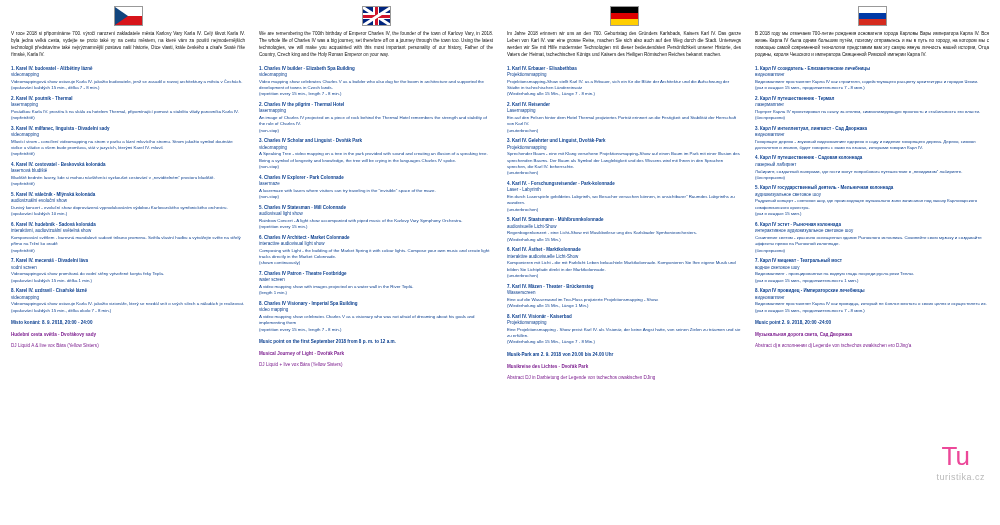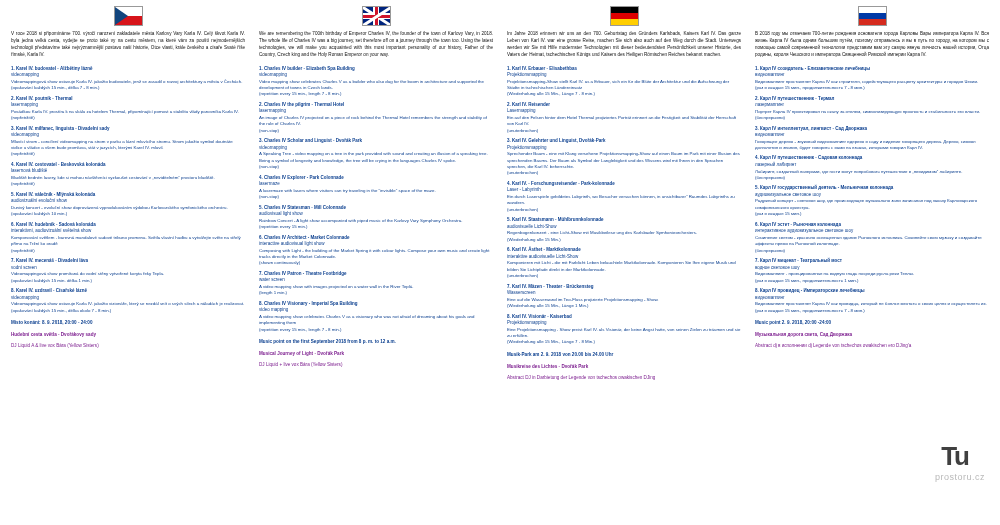--- a/index.html
+++ b/index.html
@@ -130,22 +130,22 @@
     right:4px;bottom:2px;
     font-size:9px;
     color:#b9b9b9;
     font-family:"Liberation Sans", sans-serif;
     letter-spacing:0.5px;
   }
   .wm-big{
     position:absolute;
     right:20px;bottom:12px;
     font-size:26px;
-    color:#404040;
-    font-weight:bold;
+    color:#ec4899;
+    font-weight:normal;
     letter-spacing:-1px;
   }
 </style>
 </head>
 <body>
 
 <div class="sheet">
 
   <div class="col cz">
     <div class="col-inner">
@@ -398,17 +398,17 @@
           <p class="ibody">Видеомаппинг проставляет Карла IV как провидца, который не боялся мечтать о своих целях и осуществлять их.</p>
           <p class="iparen">(раз в каждые 15 мин., продолжительность 7 - 8 мин.)</p>
         </li>
       </ul>
       <p class="datebar">Music point  2. 9. 2018, 20:00 -24:00</p>
       <div class="footer">
         <p class="ftitle">Музыкальная дорога света, Сад Дворжака</p>
         <p>Abstract dj в исполнении dj Legende von tschechos owakischen ero DJing'a</p>
       </div>
       <div class="wm-big">Tu</div>
-      <div class="watermark">prostoru.cz</div>
+      <div class="watermark">turistika.cz</div>
     </div>
   </div>
 
 </div>
 
 </body></html>

